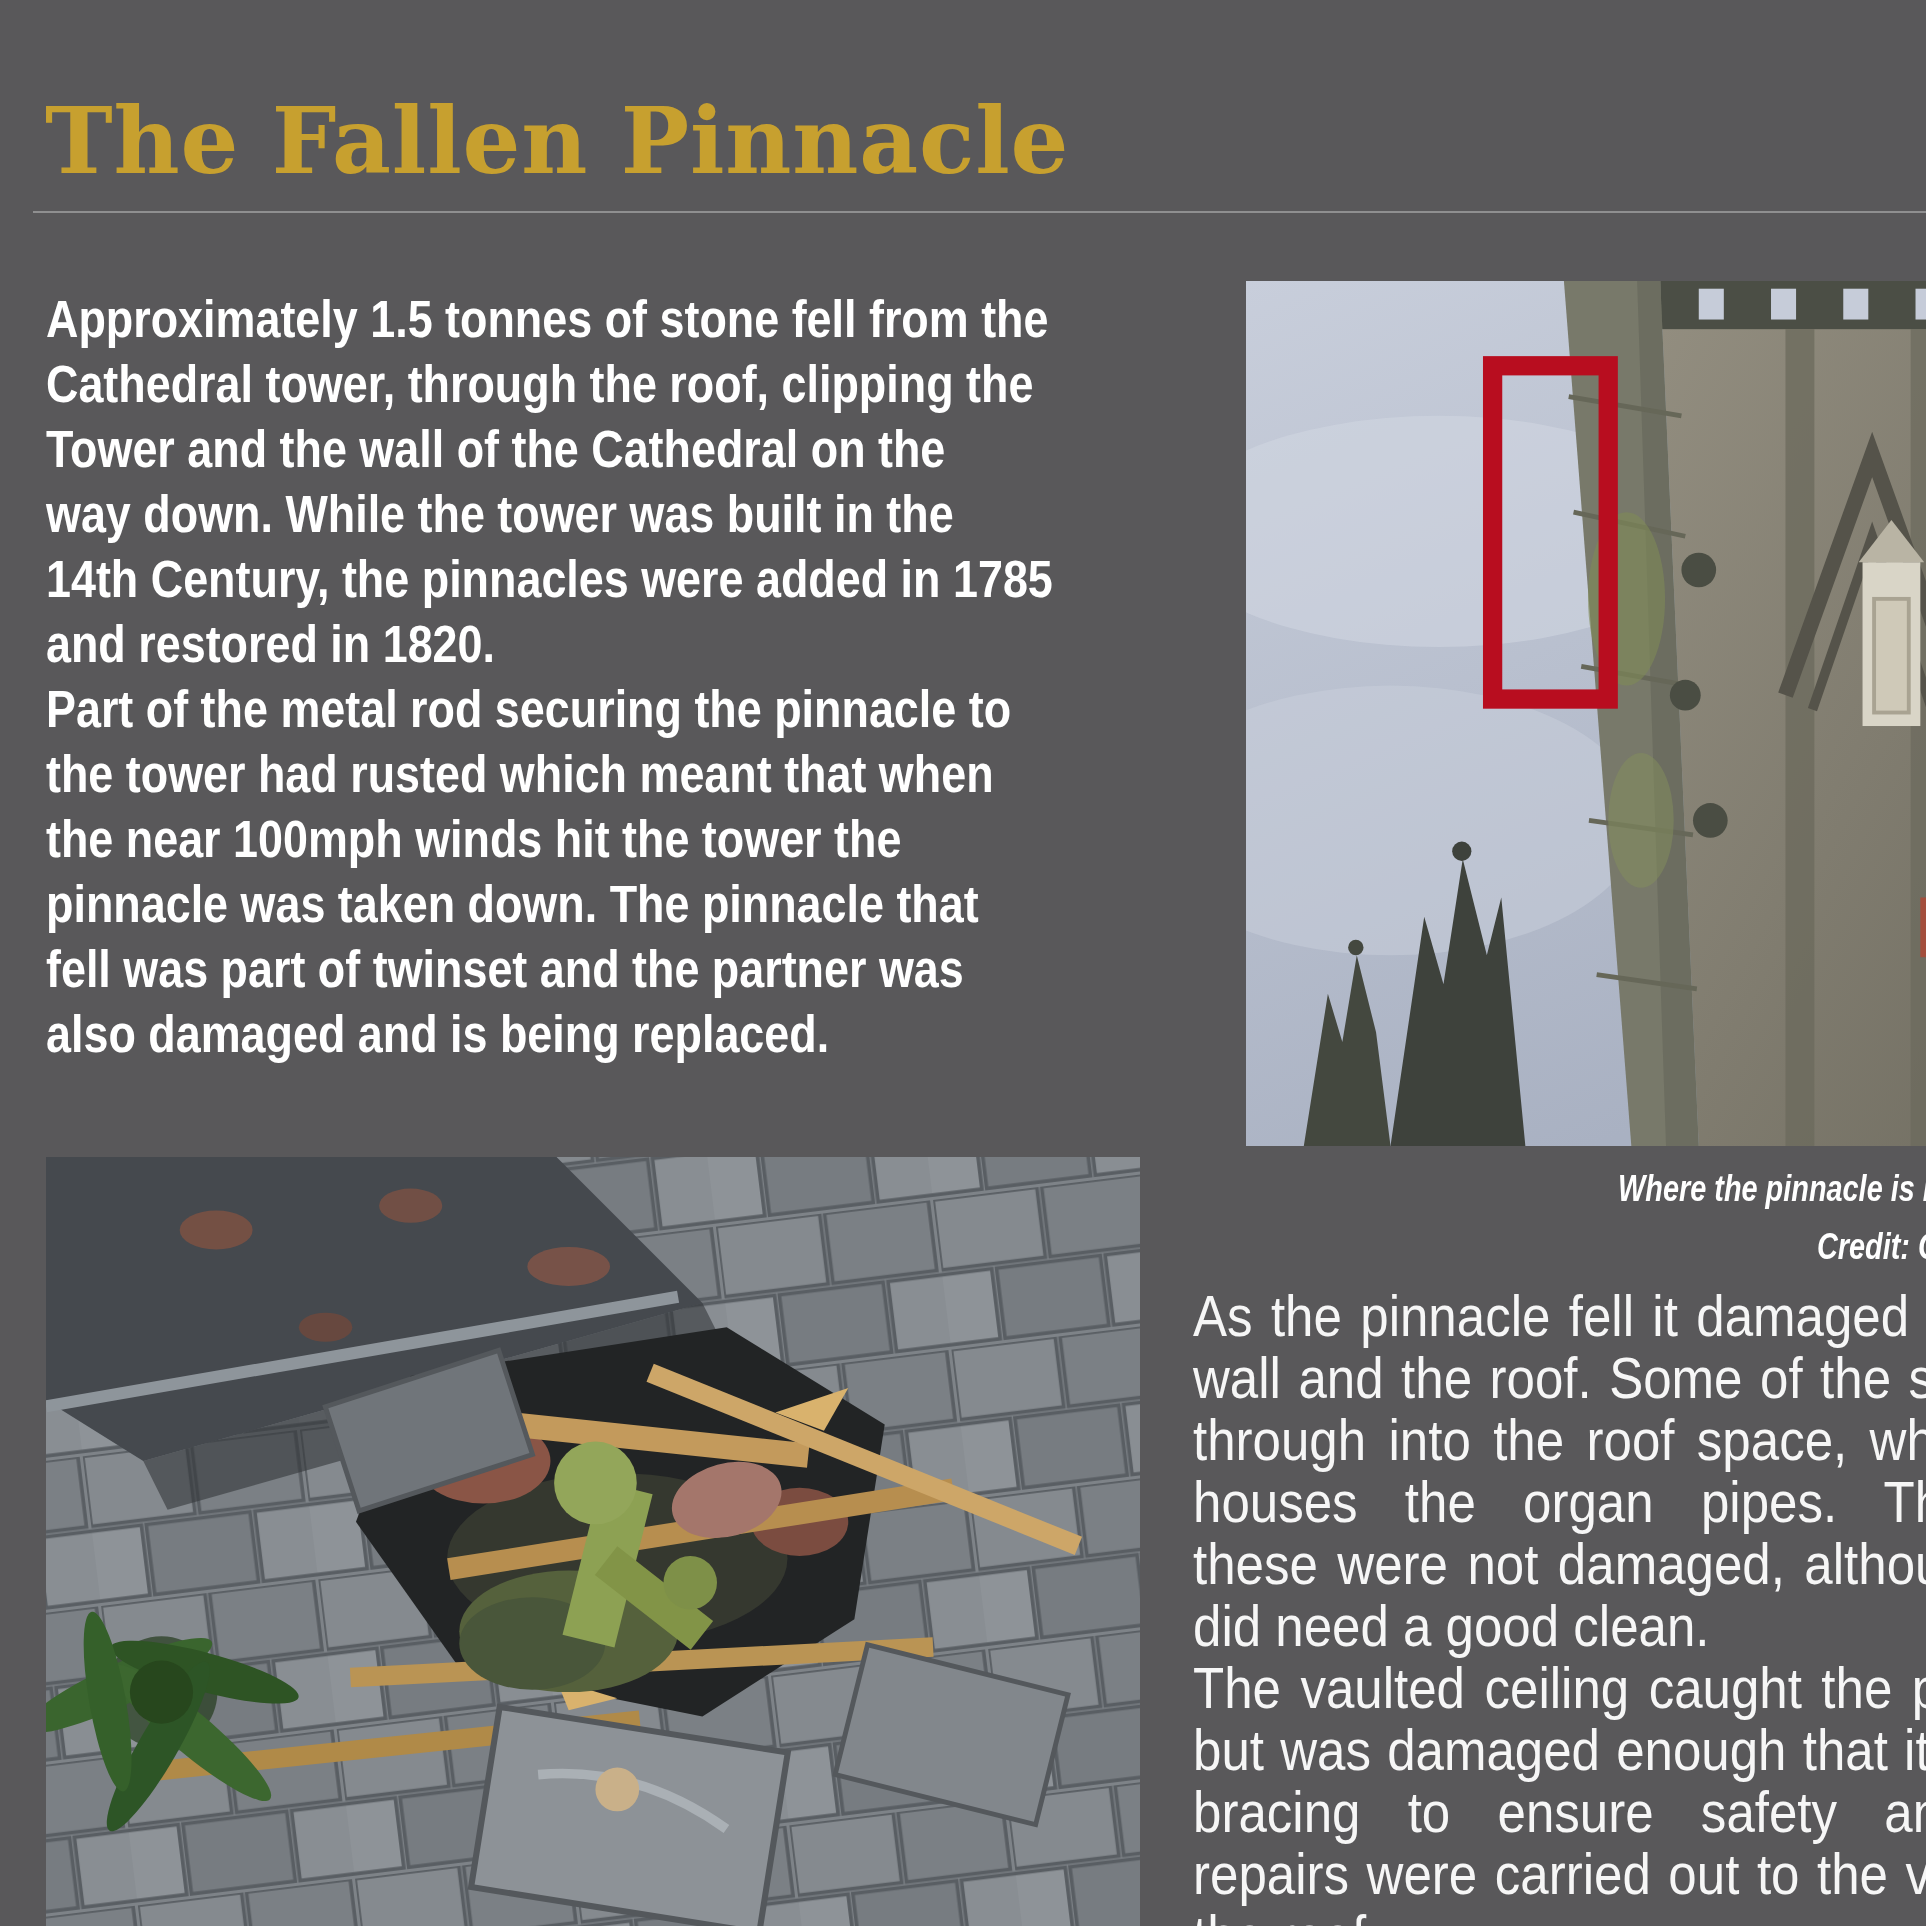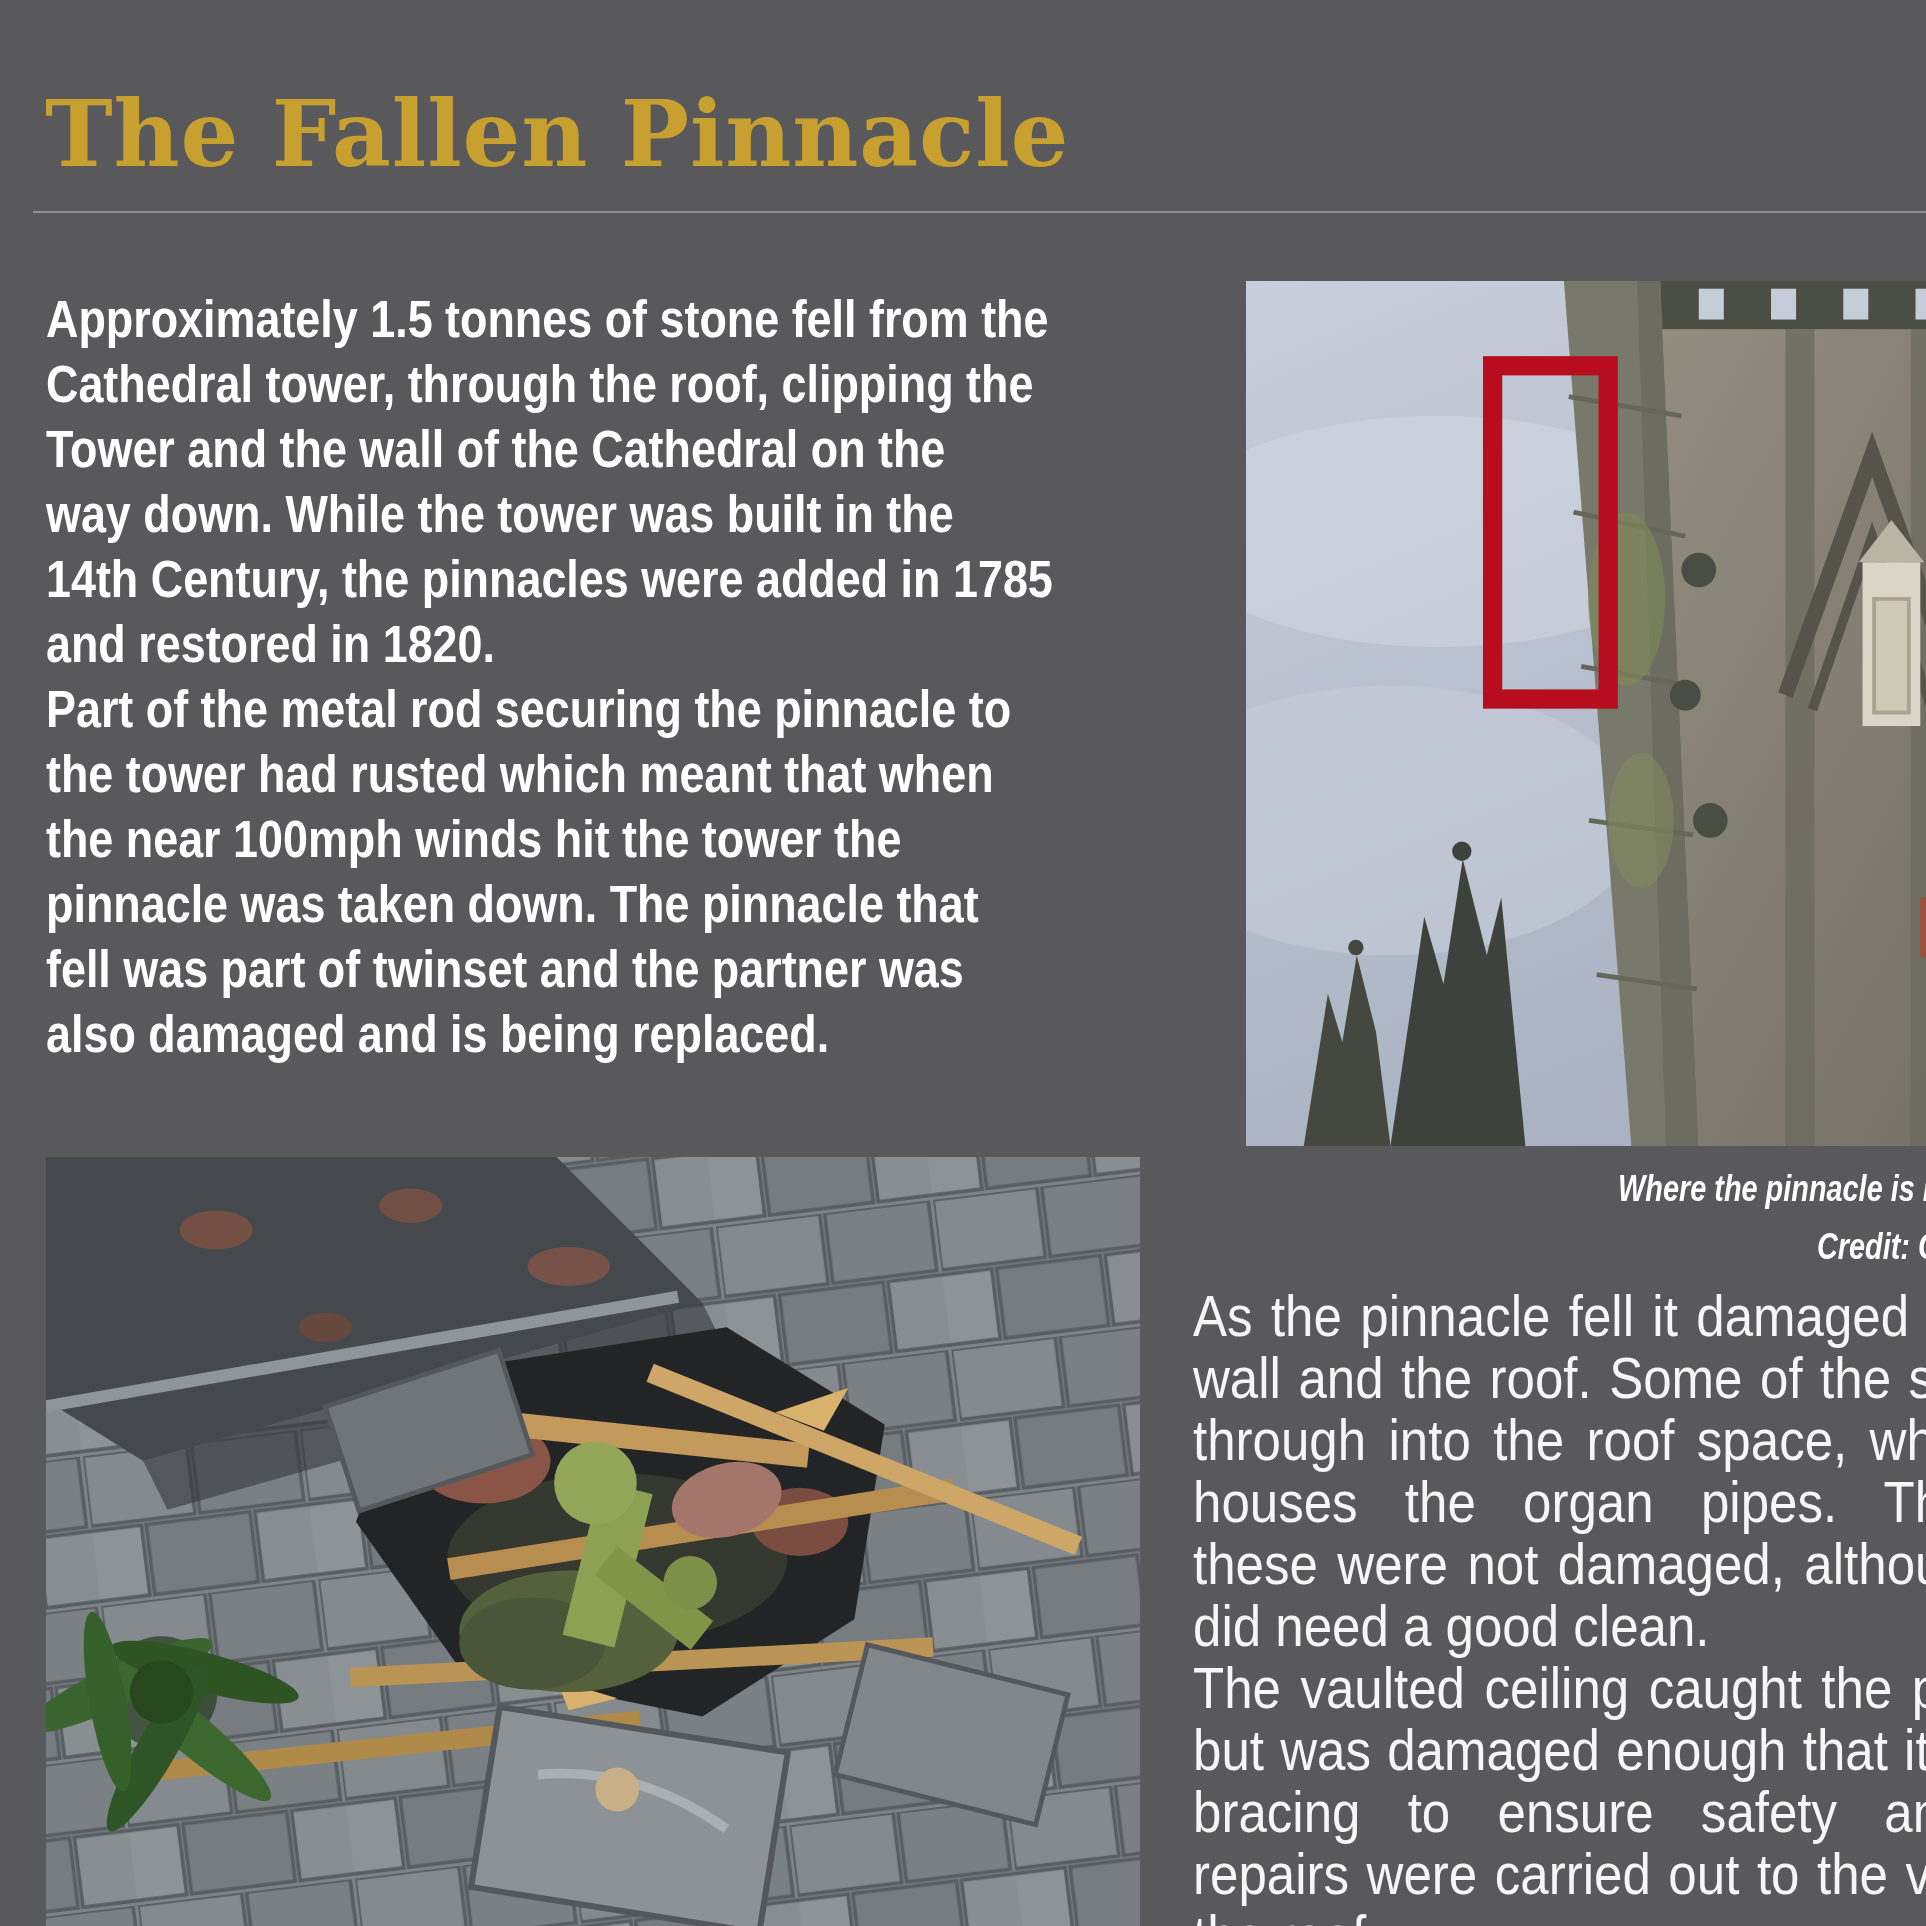--- a/index.html
+++ b/index.html
@@ -6,21 +6,21 @@
   * { margin:0; padding:0; box-sizing:border-box; }
   html,body { background:#444; }
   .page {
     position:relative;
     width:2162px; height:3061px;
     background:#59585a;
     overflow:hidden;
     font-family:"Liberation Sans", sans-serif;
   }
   .page-title {
-    position:absolute; left:45px; top:81px;
+    position:absolute; left:45px; top:88px;
     font-family:"DejaVu Serif", serif;
     font-weight:700;
     font-size:91px;
     letter-spacing:0.8px;
     color:#c7a02f;
     white-space:nowrap;
   }
   .title-rule {
     position:absolute; left:33px; top:211px;
     width:2054px; height:1.9px;

